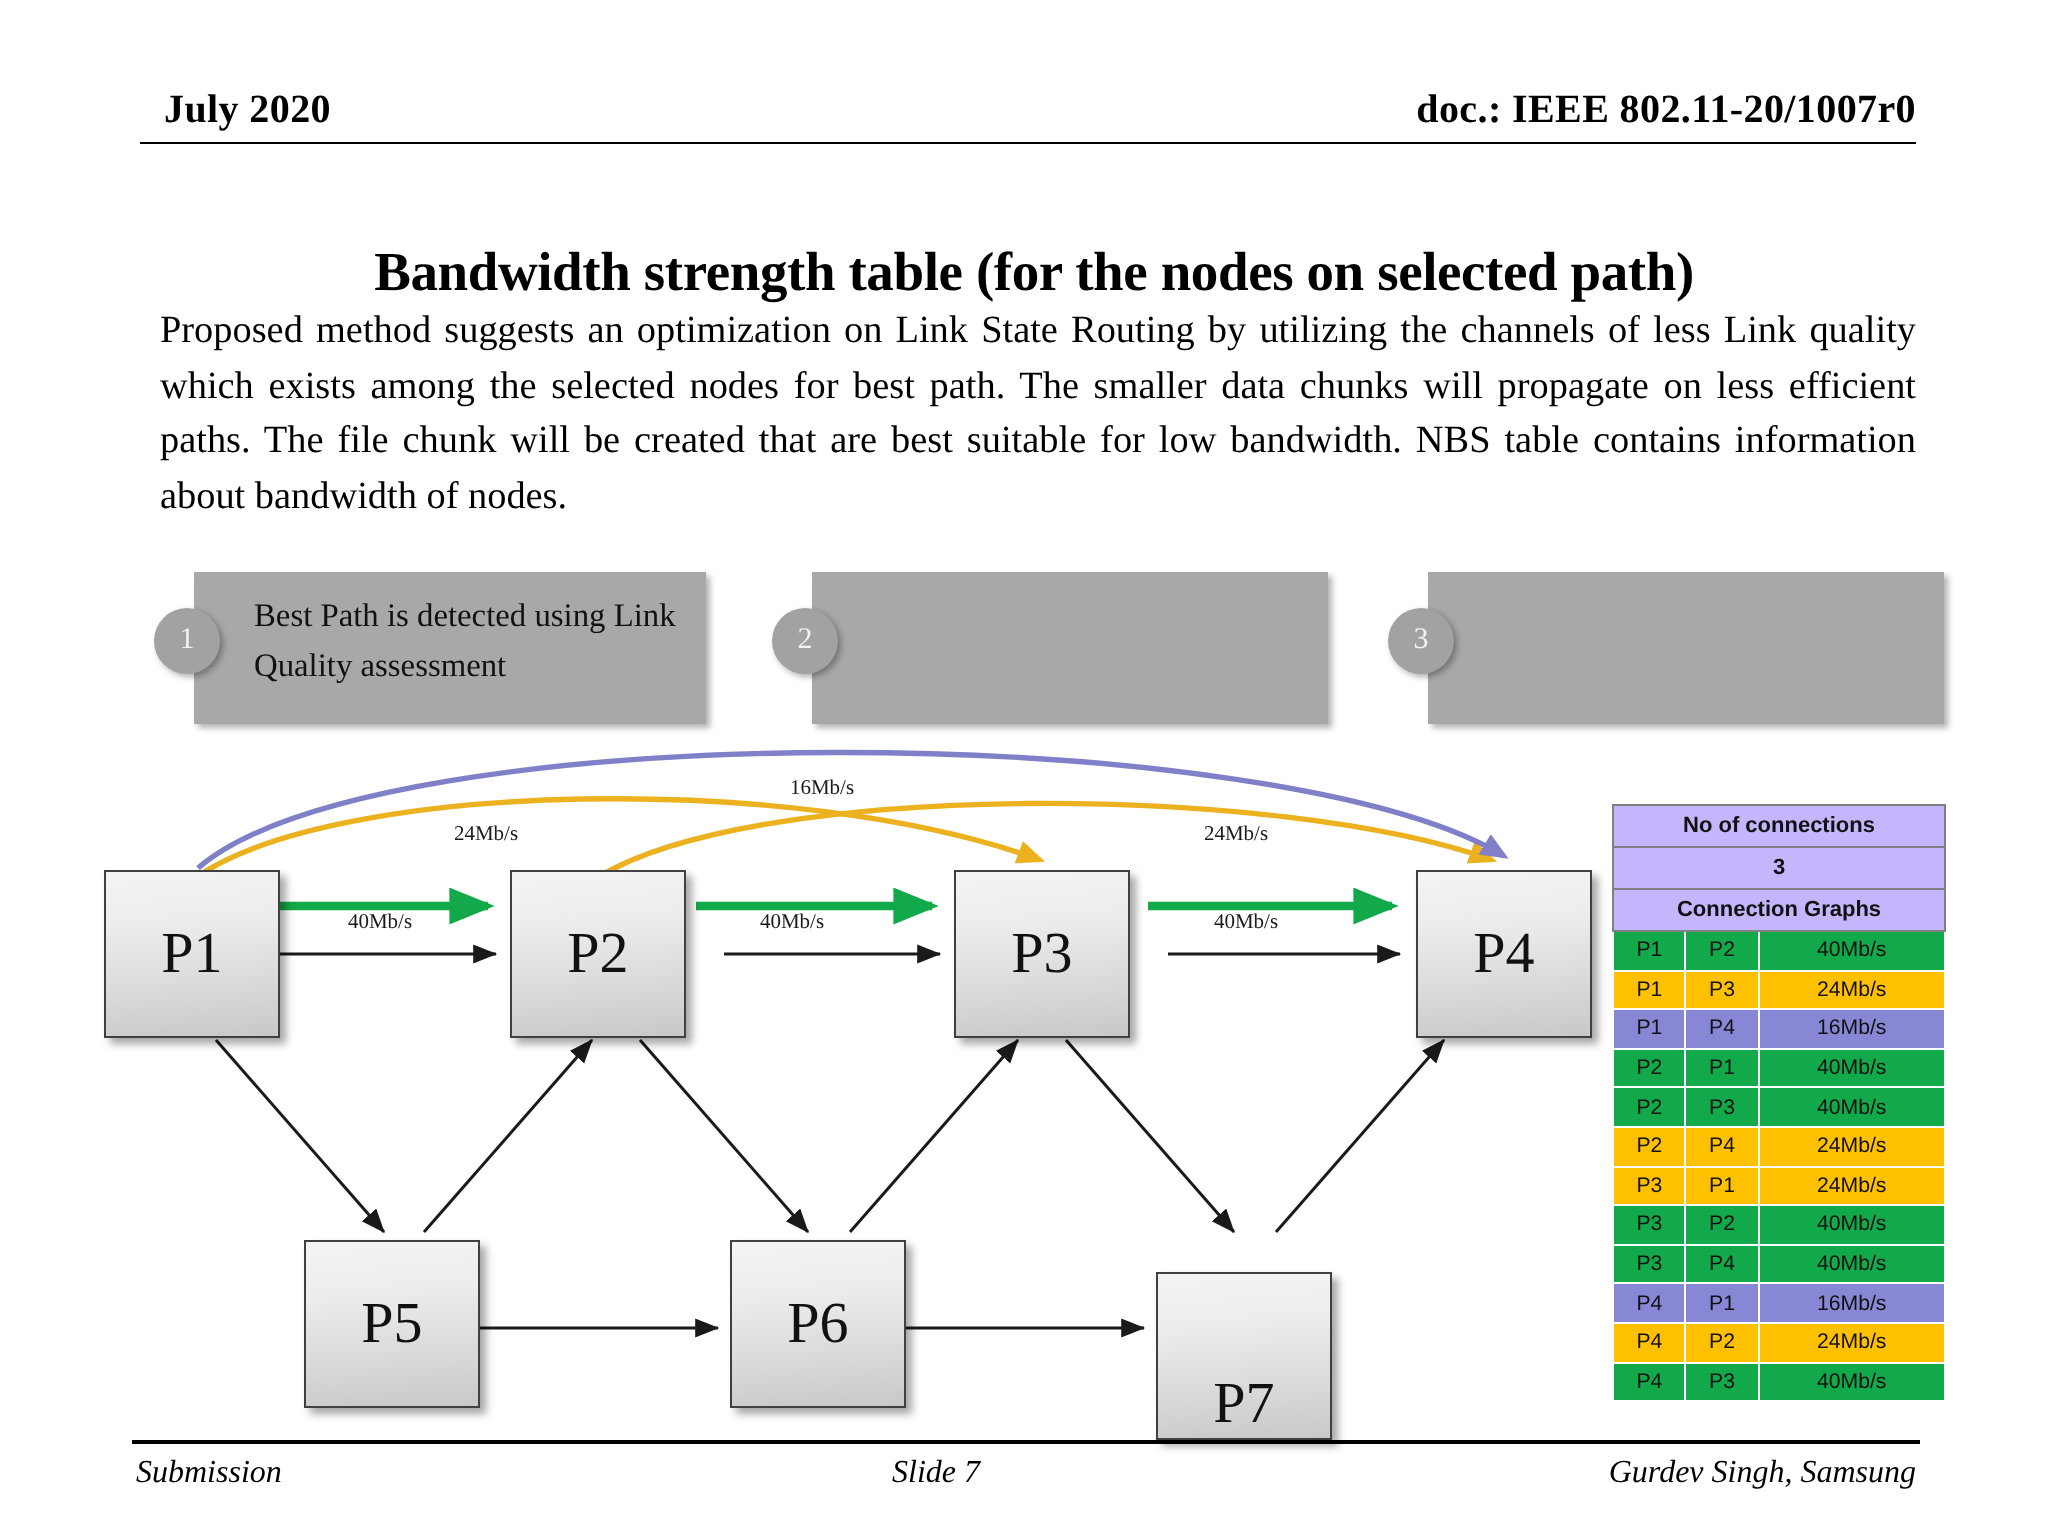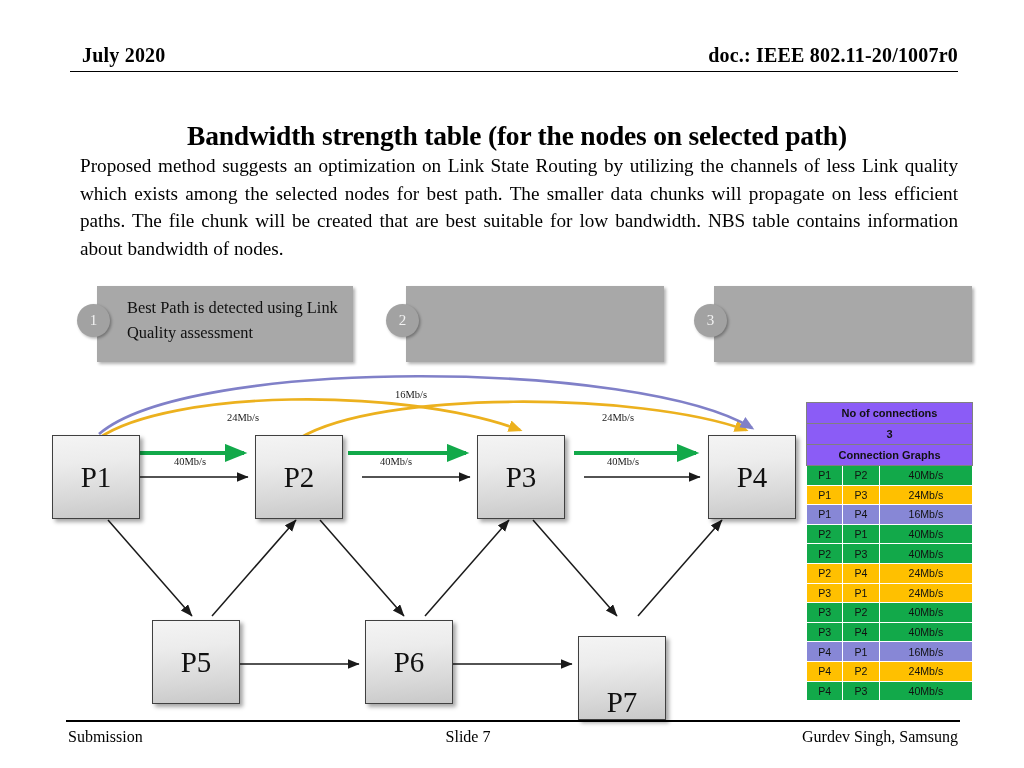--- a/index.html
+++ b/index.html
@@ -74,30 +74,30 @@
     font-family:"Liberation Sans","DejaVu Sans",sans-serif;
     font-size:10.6px;
   }
   .nbs td{
     border:1px solid #ffffff;
     outline:0;
     text-align:center;height:18.6px;padding:0;
     color:#111;
   }
   .nbs tr.hd td{
-    background:#8b5cf6;font-weight:bold;font-size:11px;
+    background:#c4b5fd;font-weight:bold;font-size:11px;
     border:1px solid #808080;height:20px;
   }
   .nbs td.g{background:#12a94a;}
   .nbs td.a{background:#ffc000;}
   .nbs td.p{background:#8787d6;}
 
   
   .ftr-rule{position:absolute;left:66px;top:720px;width:894px;height:0;border-top:2.2px solid #000;}
-  .ftr{position:absolute;top:728px;font-size:16px;}
+  .ftr{position:absolute;top:728px;font-size:16px;font-style:italic;}
   .ftr-l{left:68px;}
   .ftr-c{left:0;width:936px;text-align:center;}
   .ftr-r{right:66px;}
 </style>
 </head>
 <body>
 
 <div class="slide">
 
   <div class="hdr">

